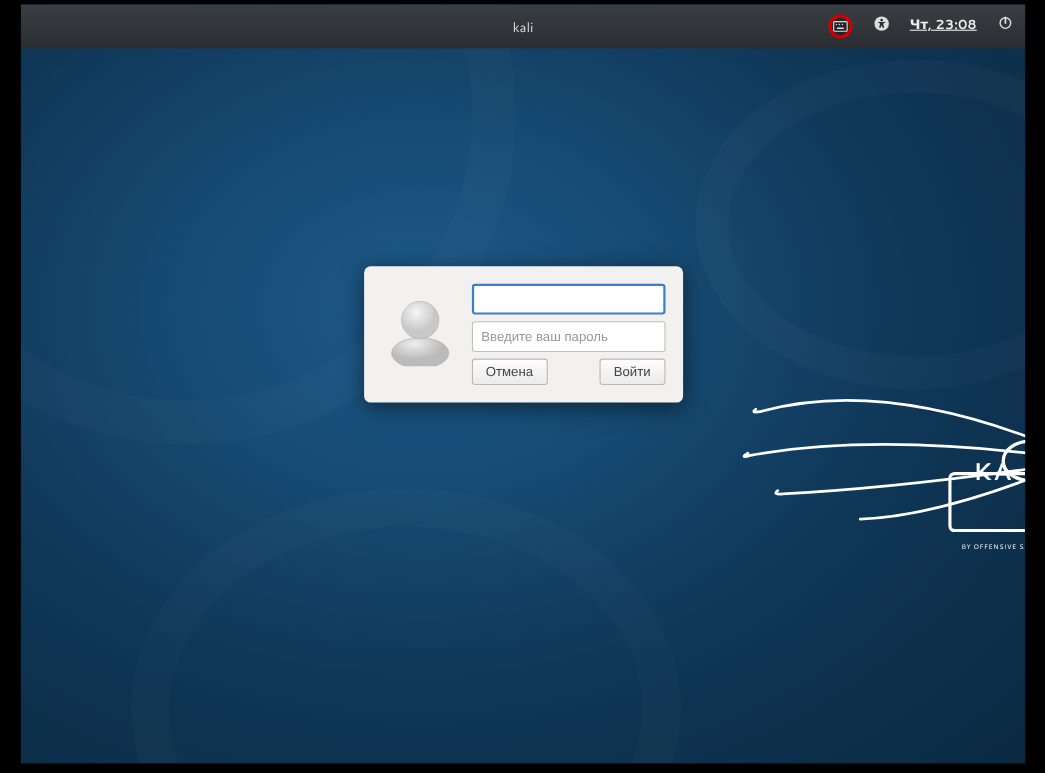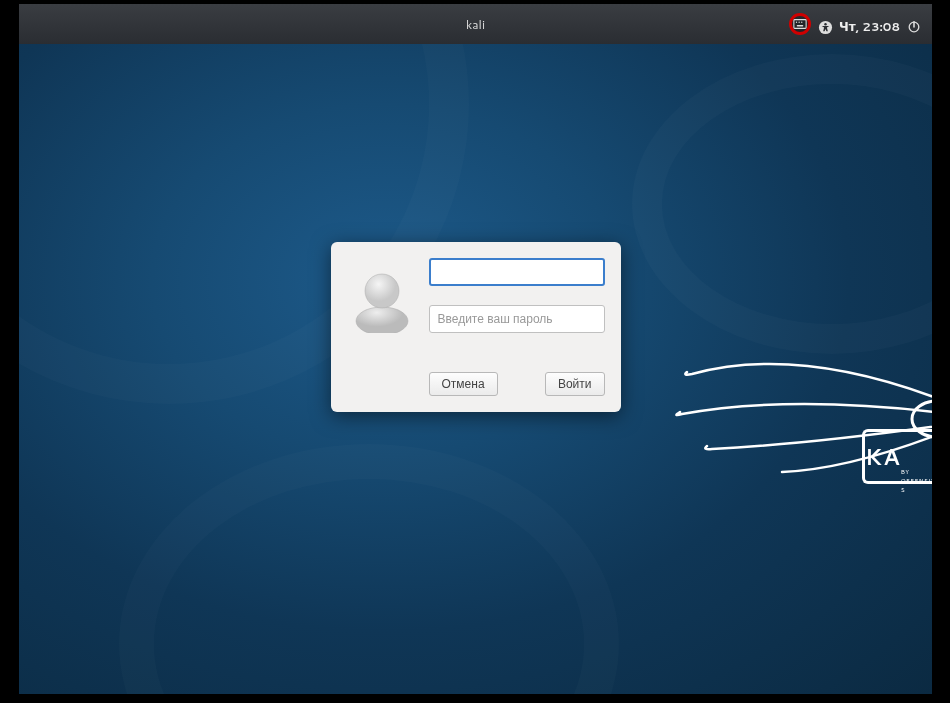--- a/index.html
+++ b/index.html
@@ -55,23 +55,24 @@
     .topbar-center {
       position: absolute;
       left: 50%;
       transform: translateX(-50%);
       color: #ddd;
     }
     
     .topbar-right {
       margin-left: auto;
       display: flex;
-      align-items: flex-end;
-      gap: 6px;
+      align-items: flex-start;
+      gap: 18px;
       padding-right: 10px;
+      text-decoration: underline;
     }
     
     .topbar-icon {
       width: 16px;
       height: 16px;
       display: flex;
       align-items: center;
       justify-content: center;
       cursor: pointer;
     }
@@ -118,21 +119,21 @@
     
     .avatar svg {
       width: 70px;
       height: 70px;
     }
     
     .login-fields {
       flex: 1;
       display: flex;
       flex-direction: column;
-      gap: 19px;
+      gap: 6px;
     }
     
     .login-input {
       width: 100%;
       height: 28px;
       border: 1px solid #c0c0c0;
       border-radius: 3px;
       padding: 0 8px;
       font-size: 12px;
       background: #fff;
@@ -144,21 +145,21 @@
       outline: none;
     }
     
     .login-input::placeholder {
       color: #999;
     }
     
     .login-buttons {
       display: flex;
       justify-content: space-between;
-      margin-top: 20px;
+      margin-top: 0;
     }
     
     .btn {
       padding: 4px 12px;
       font-size: 12px;
       border: 1px solid #b8b8b8;
       border-radius: 3px;
       background: linear-gradient(to bottom, #fdfdfd, #ebebeb);
       color: #444;
       cursor: pointer;
@@ -176,21 +177,21 @@
     .kali-box {
       position: absolute;
       right: 0;
       bottom: 210px;
       width: 70px;
       height: 55px;
       border: 3px solid #fff;
       border-right: none;
       border-radius: 6px 0 0 6px;
       display: flex;
-      flex-direction: row;
+      flex-direction: column;
       align-items: center;
       justify-content: center;
       padding-left: 8px;
     }
     
     .kali-text {
       color: #fff;
       font-size: 22px;
       font-weight: bold;
       letter-spacing: 1px;

